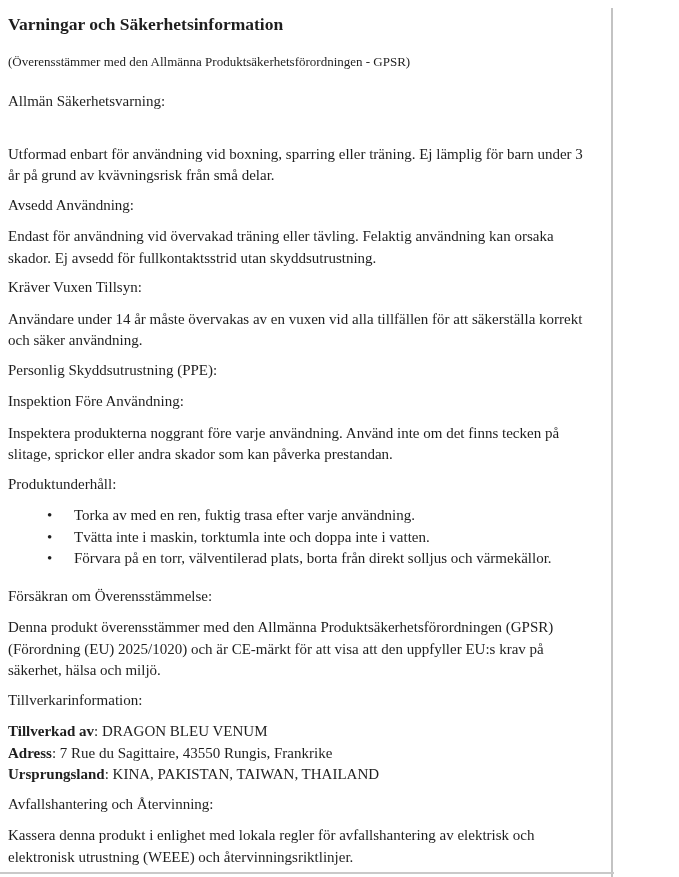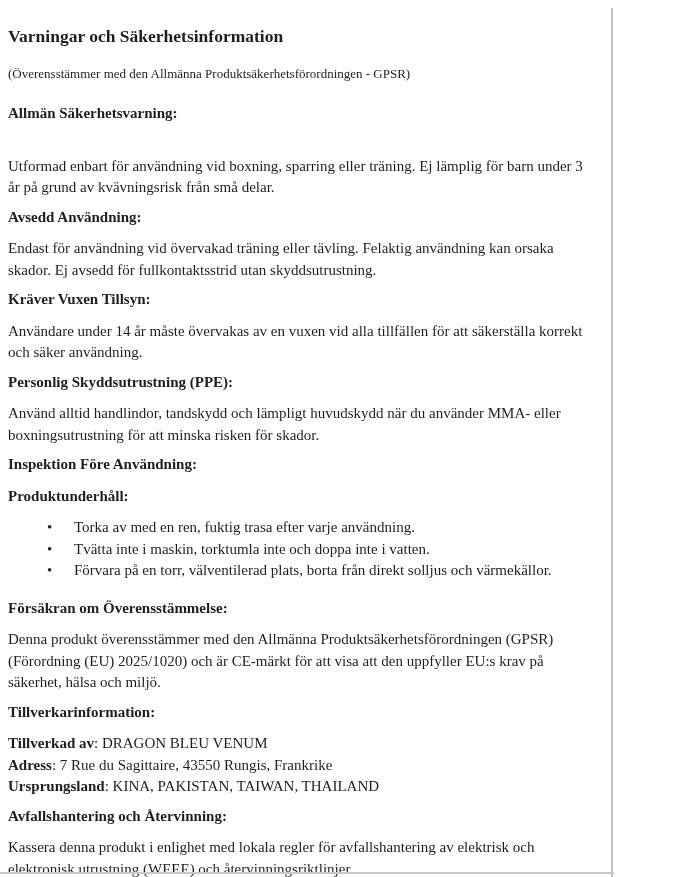--- a/index.html
+++ b/index.html
@@ -9,21 +9,21 @@
     background: #ffffff;
   }
   .page {
     position: relative;
     width: 614px;
     height: 877px;
     box-sizing: border-box;
     background: #ffffff;
     font-family: "Liberation Serif", "DejaVu Serif", serif;
     color: #1e1e1e;
-    padding: 24px 16px 0 8px;
+    padding: 12px 16px 0 8px;
     overflow: hidden;
   }
   
   .edge-right {
     position: absolute;
     top: 8px; right: 1px;
     width: 2px; height: 869px;
     background: #c3c3c3;
   }
   .edge-bottom {
@@ -39,21 +39,21 @@
     margin: 0 0 15px 0;
   }
   p.subtitle {
     font-size: 13px;
     line-height: 21.5px;
     margin: 0 0 18px 0;
   }
   h2.sec-heading {
     font-size: 15px;
     line-height: 21.5px;
-    font-weight: bold;
+    font-weight: normal;
     margin: 0 0 10px 0;
   }
   p.body-text {
     font-size: 15px;
     line-height: 21.5px;
     margin: 0 0 8px 0;
   }
   .bold-inline { font-weight: bold; }
   .warn-line { white-space: nowrap; }
   .warn-icon {
@@ -93,23 +93,23 @@
     <span>Utformad enbart för användning vid boxning, sparring eller träning. Ej lämplig för barn under 3 år på grund av kvävningsrisk från små delar.</span>
   </p>
 
   <h2 class="sec-heading">Avsedd Användning:</h2>
   <p class="body-text">Endast för användning vid övervakad träning eller tävling. Felaktig användning kan orsaka skador. Ej avsedd för fullkontaktsstrid utan skyddsutrustning.</p>
 
   <h2 class="sec-heading">Kräver Vuxen Tillsyn:</h2>
   <p class="body-text">Användare under 14 år måste övervakas av en vuxen vid alla tillfällen för att säkerställa korrekt och säker användning.</p>
 
   <h2 class="sec-heading">Personlig Skyddsutrustning (PPE):</h2>
-  <p class="body-text">Använd alltid handlindor, tandskydd och lämpligt huvudskydd när du använder MMA- eller boxningsutrustning för att minska risken för skador.</p>
 
   <h2 class="sec-heading">Inspektion Före Användning:</h2>
+  <p class="body-text">Inspektera produkterna noggrant före varje användning. Använd inte om det finns tecken på slitage, sprickor eller andra skador som kan påverka prestandan.</p>
 
   <h2 class="sec-heading">Produktunderhåll:</h2>
   <ul class="maint-list">
     <li>Torka av med en ren, fuktig trasa efter varje användning.</li>
     <li>Tvätta inte i maskin, torktumla inte och doppa inte i vatten.</li>
     <li>Förvara på en torr, välventilerad plats, borta från direkt solljus och värmekällor.</li>
   </ul>
 
   <h2 class="sec-heading tight">Försäkran om Överensstämmelse:</h2>
   <p class="body-text">Denna produkt överensstämmer med den Allmänna Produktsäkerhetsförordningen (GPSR) (Förordning (EU) 2025/1020) och är CE-märkt för att visa att den uppfyller EU:s krav på säkerhet, hälsa och miljö.</p>

